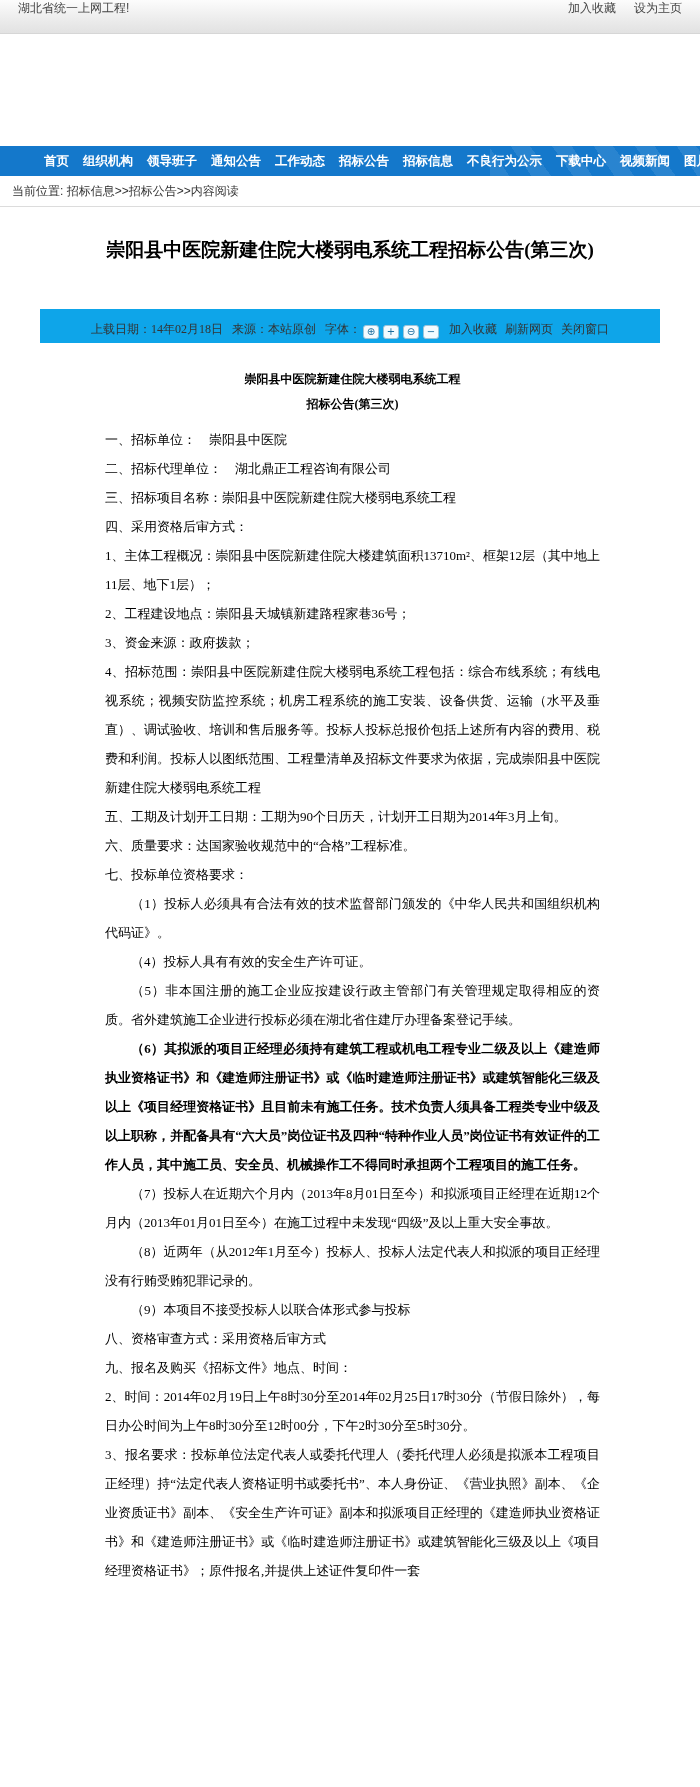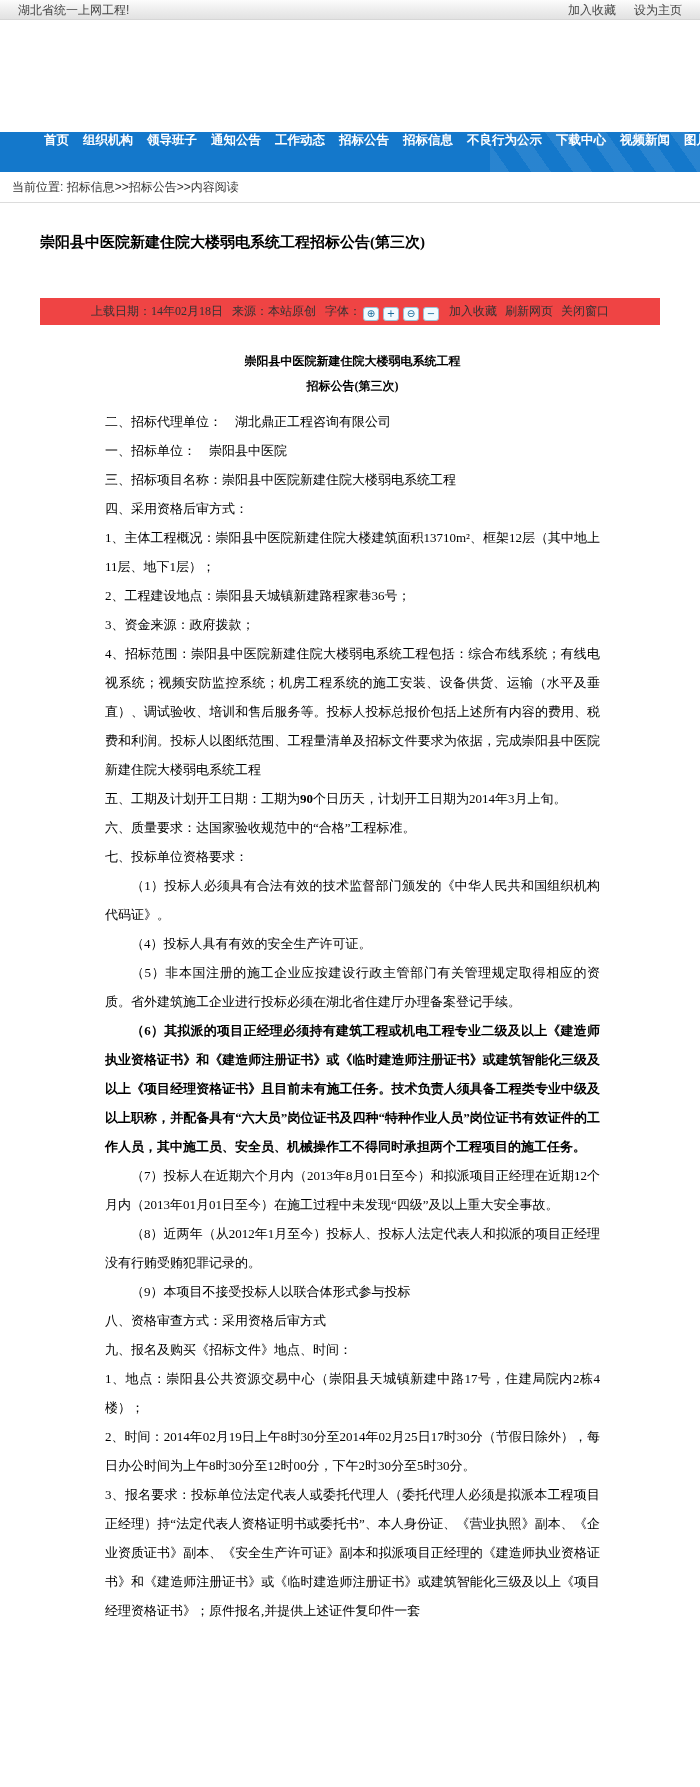--- a/index.html
+++ b/index.html
@@ -9,36 +9,36 @@
   *{box-sizing:border-box;}
   html,body{margin:0;padding:0;}
   body{
     width:700px;
     background:#ffffff;
     font-family:"Liberation Sans",sans-serif;
     color:#000;
   }
   
   .topbar{
-    height:20px;
+    height:34px;
     background:linear-gradient(#fcfcfc,#e9e9e9 70%,#e2e2e2);
     border-bottom:1px solid #d6d6d6;
-    display:flex;justify-content:space-between;align-items:flex-end;
+    display:flex;justify-content:space-between;align-items:flex-start;
     padding:0 18px;
     font-size:12px;color:#444;
   }
   .topbar-links span{margin-left:18px;cursor:pointer;}
   
   .banner{height:112px;background:#fff;}
   
   .navbar{
     position:relative;
     background:var(--navbar-blue);
-    height:40px;
-    display:flex;align-items:flex-start;
+    height:30px;
+    display:flex;align-items:center;
     padding-left:44px;
     overflow:hidden;
   }
   .navbar::after{
     content:"";position:absolute;right:0;top:0;bottom:0;width:210px;
     background:repeating-linear-gradient(55deg,rgba(255,255,255,.09) 0 16px,rgba(255,255,255,0) 16px 34px);
     pointer-events:none;
   }
   .nav-item{
     color:#fff;font-weight:bold;font-size:12.5px;
@@ -47,30 +47,31 @@
   }
   
   .breadcrumb{
     font-size:12px;color:#333;
     padding:7px 0 6px 12px;
     border-bottom:1px solid #dcdcdc;
   }
   
   .content{width:620px;margin:0 auto;}
   .page-title{
+    text-align:center;
     font-family:"Liberation Serif",serif;
-    font-weight:bold;font-size:15px;
+    font-weight:bold;font-size:19px;
     margin-top:30px;
   }
   .infobar{
     margin-top:46px;
-    background:#ef4444;
+    background:#0ea5e9;
     font-size:12px;color:#333;
     text-align:center;
-    padding:5px 0 4px 0;
+    padding:12px 0 4px 0;
     font-family:"Liberation Serif",serif;
   }
   .infobar .lbl{margin-left:6px;}
   .ficon{
     display:inline-block;width:16px;height:14px;line-height:12px;
     background:#f3fbff;border:1px solid #9bc4d8;border-radius:3px;
     font-size:10px;color:#1a6c9c;text-align:center;
     margin:0 2px;vertical-align:-2px;cursor:pointer;
     font-family:"DejaVu Sans",sans-serif;
   }
@@ -123,40 +124,39 @@
     <span class="lbl">来源：</span><span>本站原创</span>
     <span class="lbl">字体：</span><span><span class="ficon">⊕</span><span class="ficon">+</span><span class="ficon">⊖</span><span class="ficon">−</span></span><span><span class="ibar-link">加入收藏</span><span class="ibar-link">刷新网页</span><span class="ibar-link">关闭窗口</span></span>
   </div>
 
   <div class="article">
     <div class="article-heading">
         <div>崇阳县中医院新建住院大楼弱电系统工程</div>
         <div>招标公告(第三次)</div>
       </div>
     <div class="article-body">
+        <p><span>一、招标单位：　崇阳县中医院</span></p>
         <p><span>二、招标代理单位：　湖北鼎正工程咨询有限公司</span></p>
-        <p><span>一、招标单位：　崇阳县中医院</span></p>
         <p><span>三、招标项目名称：崇阳县中医院新建住院大楼弱电系统工程</span></p>
         <p><span>四、采用资格后审方式：</span></p>
         <p><span>1、主体工程概况：崇阳县中医院新建住院大楼建筑面积13710m²、框架12层（其中地上11层、地下1层）；</span></p>
         <p><span>2、工程建设地点：崇阳县天城镇新建路程家巷36号；</span></p>
         <p><span>3、资金来源：政府拨款；</span></p>
         <p><span>4、招标范围：崇阳县中医院新建住院大楼弱电系统工程包括：综合布线系统；有线电视系统；视频安防监控系统；机房工程系统的施工安装、设备供货、运输（水平及垂直）、调试验收、培训和售后服务等。投标人投标总报价包括上述所有内容的费用、税费和利润。投标人以图纸范围、工程量清单及招标文件要求为依据，完成崇阳县中医院新建住院大楼弱电系统工程</span></p>
-        <p><span>五、工期及计划开工日期：工期为</span><span style="font-weight: bold;">90</span><span>个日历天，计划开工日期为2014年3月上旬。</span></p>
+        <p><span>五、工期及计划开工日期：工期为</span><span style="font-weight: normal;">90</span><span>个日历天，计划开工日期为2014年3月上旬。</span></p>
         <p><span>六、质量要求：达国家验收规范中的“合格”工程标准。</span></p>
         <p><span>七、投标单位资格要求：</span></p>
         <p class="indent"><span>（1）投标人必须具有合法有效的技术监督部门颁发的《中华人民共和国组织机构代码证》。</span></p>
         <p class="indent"><span>（4）投标人具有有效的安全生产许可证。</span></p>
         <p class="indent"><span>（5）非本国注册的施工企业应按建设行政主管部门有关管理规定取得相应的资质。省外建筑施工企业进行投标必须在湖北省住建厅办理备案登记手续。</span></p>
         <p class="indent"><span style="font-weight: bold;">（6）其拟派的项目正经理必须持有建筑工程或机电工程专业二级及以上《建造师执业资格证书》和《建造师注册证书》或《临时建造师注册证书》或建筑智能化三级及以上《项目经理资格证书》且目前未有施工任务。技术负责人须具备工程类专业中级及以上职称，并配备具有“六大员”岗位证书及四种“特种作业人员”岗位证书有效证件的工作人员，其中施工员、安全员、机械操作工不得同时承担两个工程项目的施工任务。</span></p>
         <p class="indent"><span>（7）投标人在近期六个月内（2013年8月01日至今）和拟派项目正经理在近期12个月内（2013年01月01日至今）在施工过程中未发现“四级”及以上重大安全事故。</span></p>
         <p class="indent"><span>（8）近两年（从2012年1月至今）投标人、投标人法定代表人和拟派的项目正经理没有行贿受贿犯罪记录的。</span></p>
         <p class="indent"><span>（9）本项目不接受投标人以联合体形式参与投标</span></p>
         <p><span>八、资格审查方式：采用资格后审方式</span></p>
         <p><span>九、报名及购买《招标文件》地点、时间：</span></p>
-        <p><span>1、地点：崇阳县公共资源交易中心（崇阳县天城镇新建中路17号，住建局院内2栋4楼）；</span></p>
         <p><span>2、时间：2014年02月19日上午8时30分至2014年02月25日17时30分（节假日除外），每日办公时间为上午8时30分至12时00分，下午2时30分至5时30分。</span></p>
         <p><span>3、报名要求：投标单位法定代表人或委托代理人（委托代理人必须是拟派本工程项目正经理）持“法定代表人资格证明书或委托书”、本人身份证、《营业执照》副本、《企业资质证书》副本、《安全生产许可证》副本和拟派项目正经理的《建造师执业资格证书》和《建造师注册证书》或《临时建造师注册证书》或建筑智能化三级及以上《项目经理资格证书》；原件报名,并提供上述证件复印件一套</span></p>
       </div>
 
   </div>
 
 </div>
 
 </body></html>

